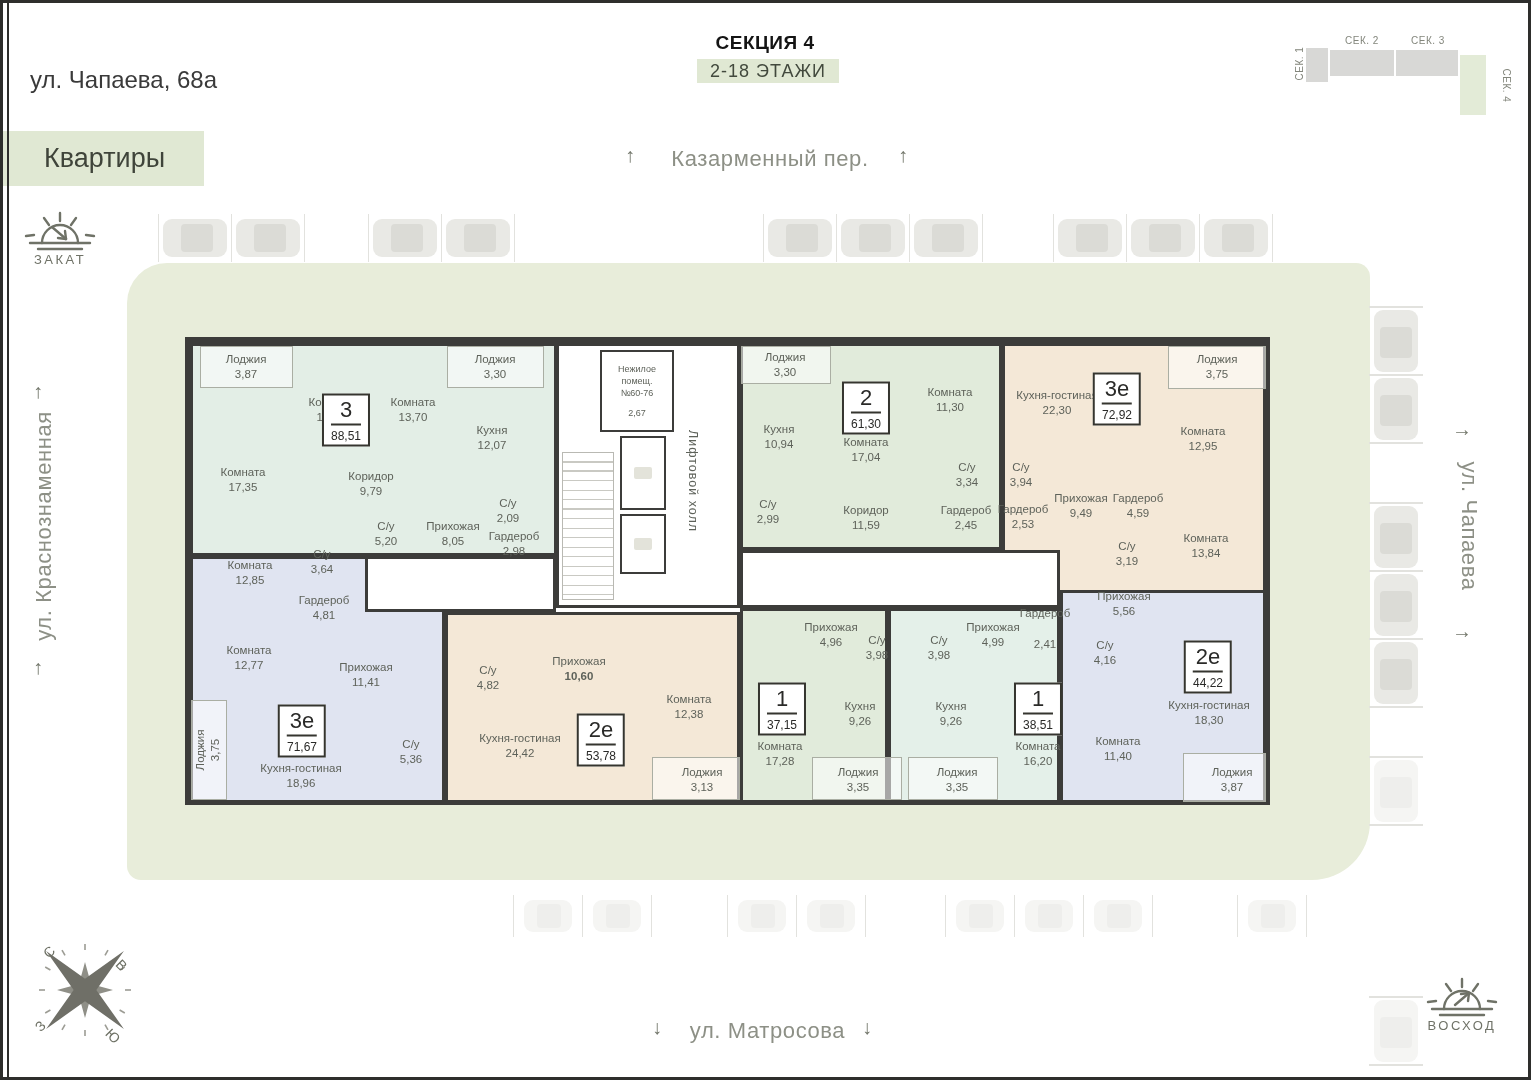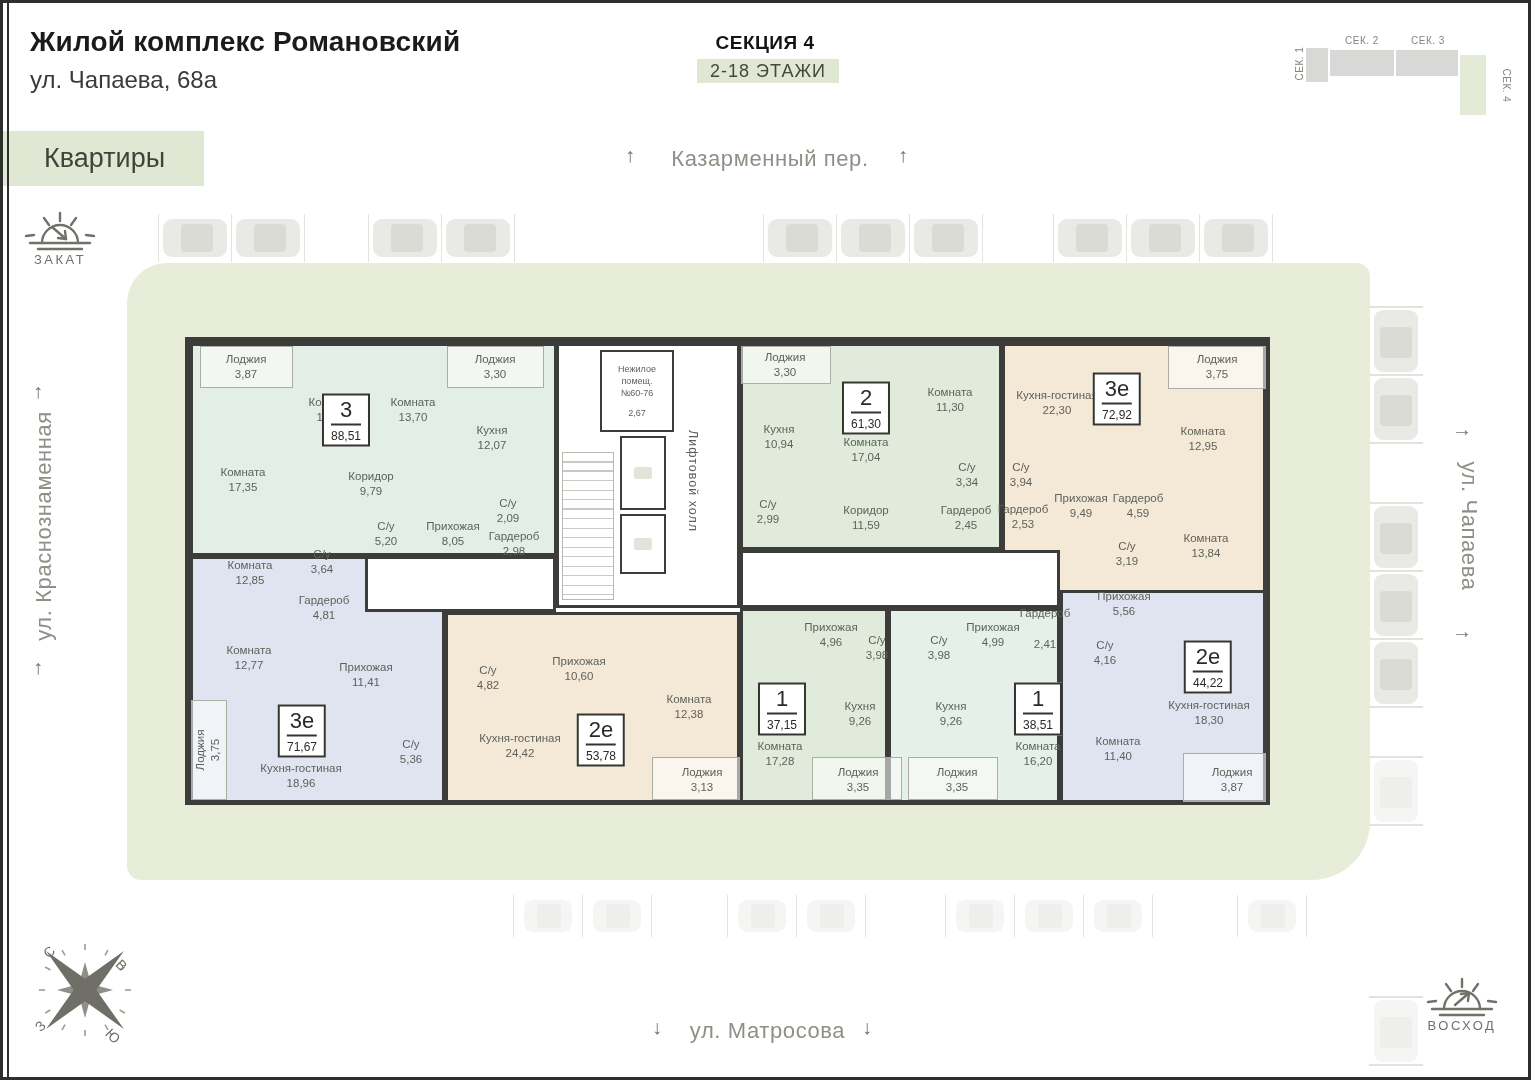--- a/index.html
+++ b/index.html
@@ -56,21 +56,20 @@
   .pdiv{position:absolute;background:#e2e2de}
   svg .ln{stroke:#6f7267;stroke-width:2.4;stroke-linecap:round;fill:none}
 </style>
 </head>
 <body>
 
 <div id="page">
 
   <div class="abs courtyard"></div>
 
-  <div class="abs title">Жилой комплекс Романовский</div>
   <div class="abs address">ул. Чапаева, 68а</div>
   <div class="abs nav-apts">Квартиры</div>
   <div class="abs sec-title">СЕКЦИЯ 4</div>
   <div class="abs floors">2-18 ЭТАЖИ</div>
 
   <div class="abs mini-label" style="left:1283px;top:58px;transform:rotate(-90deg)">СЕК. 1</div>
   <div class="abs mini-block" style="left:1306px;top:48px;width:22px;height:34px"></div>
   <div class="abs mini-label" style="left:1332px;top:35px;width:60px">СЕК. 2</div>
   <div class="abs mini-block" style="left:1330px;top:50px;width:64px;height:26px"></div>
   <div class="abs mini-label" style="left:1398px;top:35px;width:60px">СЕК. 3</div>
@@ -311,21 +310,21 @@
       <div class="room" style="left: 250px; top: 573px;"><span>Комната</span><span class="ar" style="display: block;">12,85</span></div>
       <div class="room" style="left: 322px; top: 562px;"><span>С/у</span><span class="ar" style="display: block;">3,64</span></div>
       <div class="room" style="left: 324px; top: 608px;"><span>Гардероб</span><span class="ar" style="display: block;">4,81</span></div>
       <div class="room" style="left: 249px; top: 658px;"><span>Комната</span><span class="ar" style="display: block;">12,77</span></div>
       <div class="room" style="left: 366px; top: 675px;"><span>Прихожая</span><span class="ar" style="display: block;">11,41</span></div>
       <div class="loggia" style="left: 191px; top: 700px; width: 36px; height: 100px;"></div>
       <div class="room rot" style="left: 208px; top: 750px;"><span>Лоджия</span><span class="ar" style="display: block;">3,75</span></div>
       <div class="room" style="left: 301px; top: 776px;"><span>Кухня-гостиная</span><span class="ar" style="display: block;">18,96</span></div>
       <div class="room" style="left: 411px; top: 752px;"><span>С/у</span><span class="ar" style="display: block;">5,36</span></div>
       <div class="room" style="left: 488px; top: 678px;"><span>С/у</span><span class="ar" style="display: block; text-align: right;">4,82</span></div>
-      <div class="room" style="left: 579px; top: 669px;"><span>Прихожая</span><span class="ar" style="display: block;">10,60</span></div>
+      <div class="room" style="left: 579px; top: 669px;"><span>Прихожая</span><span class="ar" style="display: block; font-weight: bold;">10,60</span></div>
       <div class="room" style="left: 520px; top: 746px;"><span>Кухня-гостиная</span><span class="ar" style="display: block;">24,42</span></div>
       <div class="room" style="left: 689px; top: 707px;"><span>Комната</span><span class="ar" style="display: block;">12,38</span></div>
       <div class="loggia" style="left: 652px; top: 757px; width: 88px; height: 43px;"></div>
       <div class="room" style="left: 702px; top: 780px;"><span>Лоджия</span><span class="ar" style="display: block;">3,13</span></div>
       <div class="room" style="left: 831px; top: 635px;"><span>Прихожая</span><span class="ar" style="display: block;">4,96</span></div>
       <div class="room" style="left: 877px; top: 648px;"><span>С/у</span><span class="ar" style="display: block;">3,98</span></div>
       <div class="room" style="left: 860px; top: 714px;"><span>Кухня</span><span class="ar" style="display: block;">9,26</span></div>
       <div class="room" style="left: 780px; top: 754px;"><span>Комната</span><span class="ar" style="display: block;">17,28</span></div>
       <div class="loggia" style="left: 812px; top: 757px; width: 90px; height: 43px;"></div>
       <div class="room" style="left: 858px; top: 780px;"><span>Лоджия</span><span class="ar" style="display: block;">3,35</span></div>

